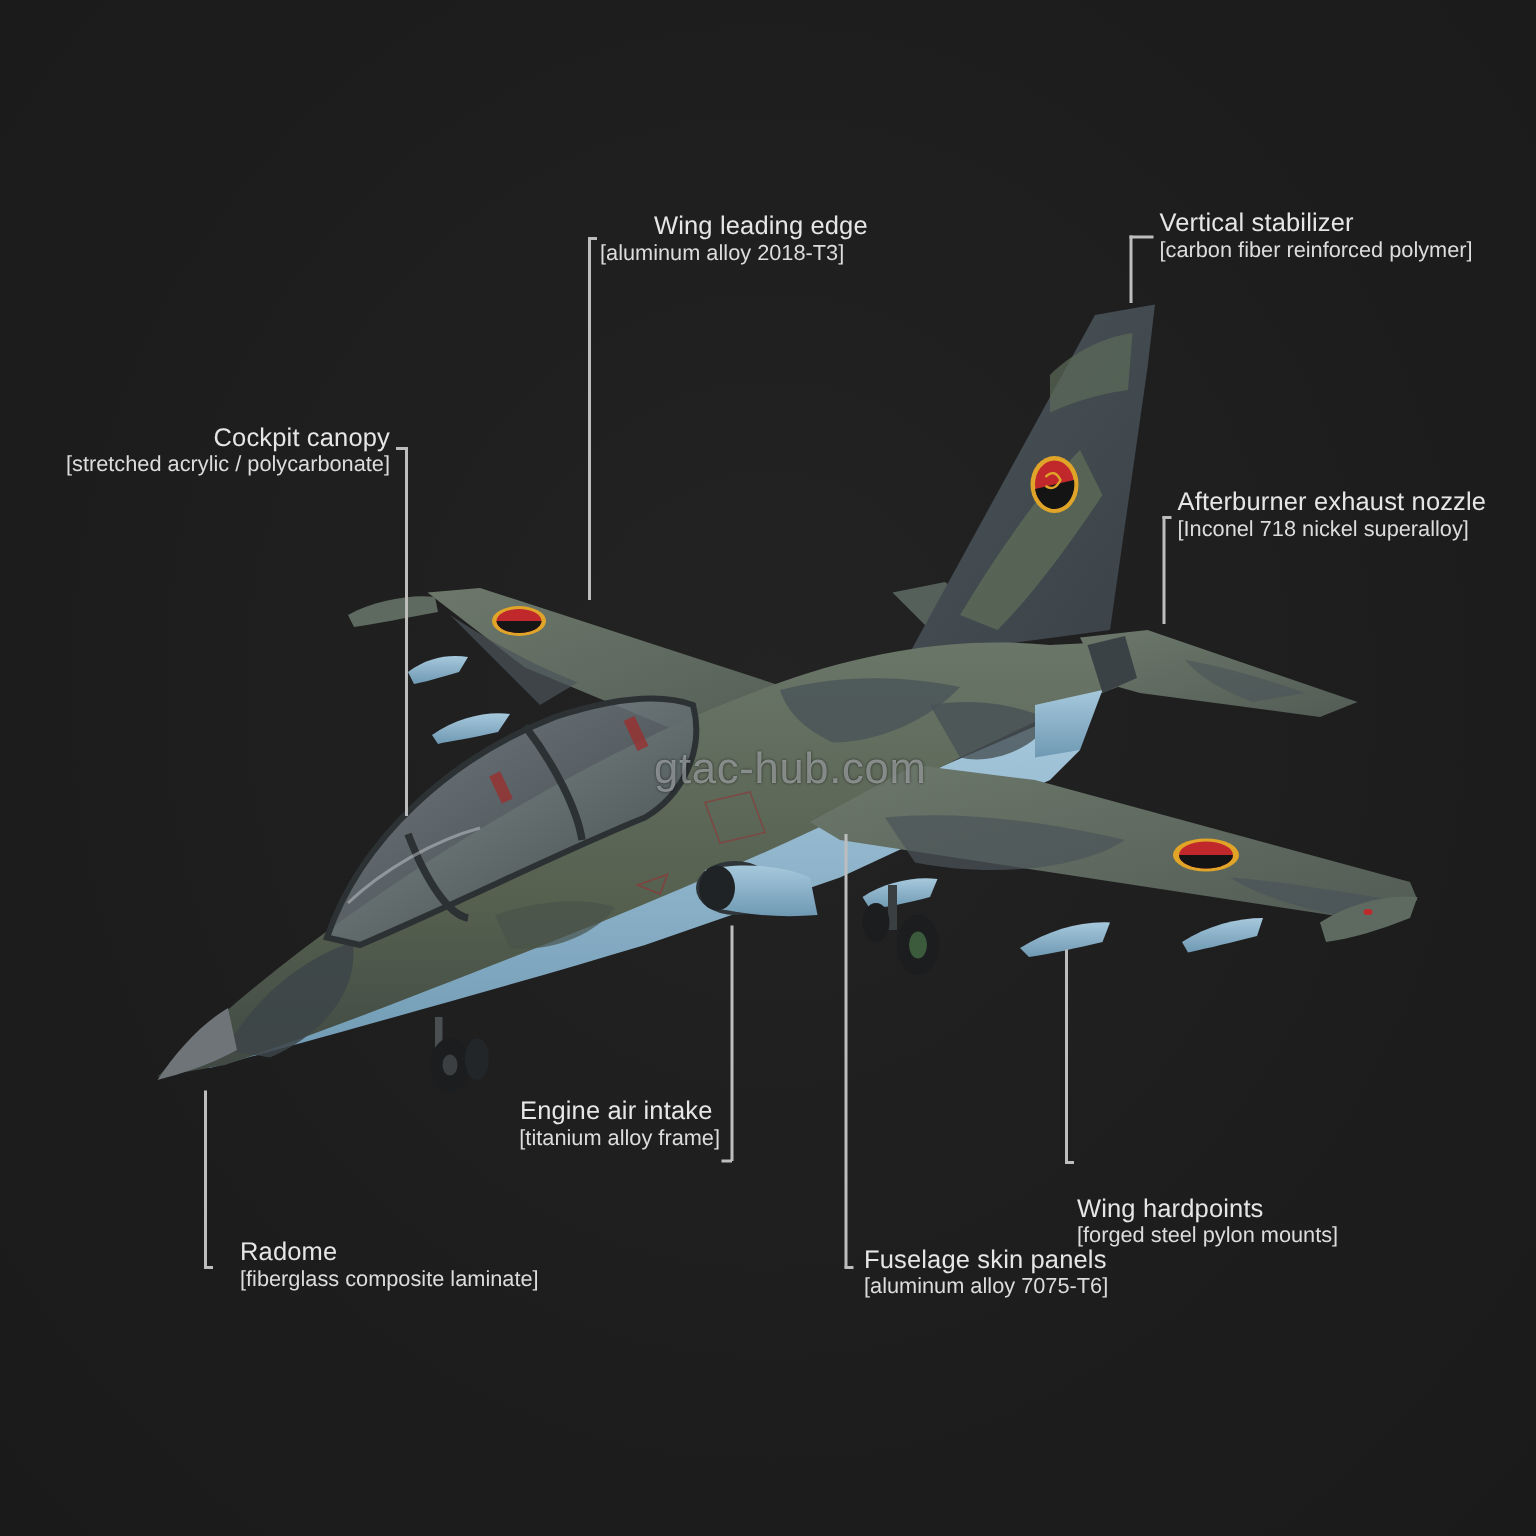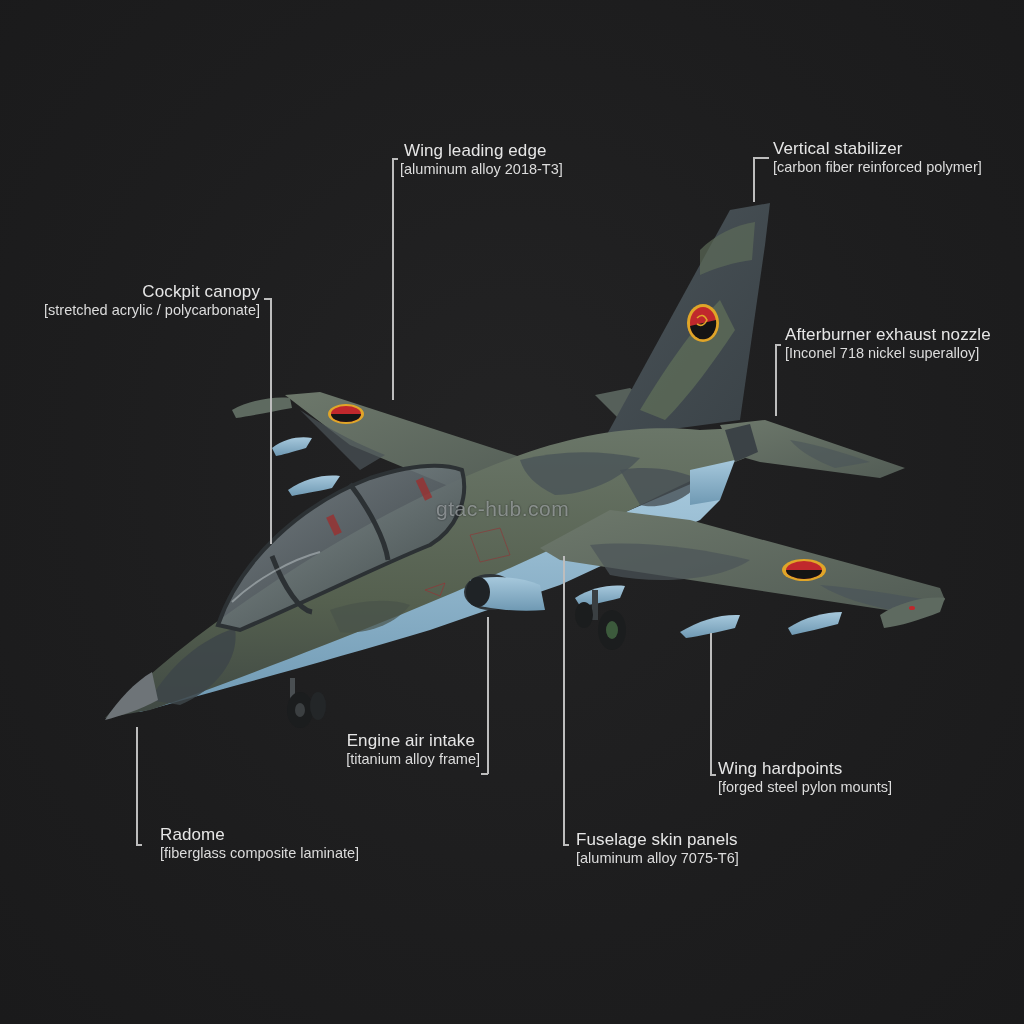--- a/index.html
+++ b/index.html
@@ -13,21 +13,21 @@
       background: radial-gradient(ellipse at 50% 45%, #232324 0%, #1d1d1e 60%, #1a1a1b 100%); }
     svg.aircraft { position: absolute; left: 0; top: 0; width: 1024px; height: 1024px; }
     .callout { position: absolute; color: #e6e6e6; white-space: nowrap; line-height: 1; }
     .callout .title { font-size: 17px; display: block; letter-spacing: 0.1px; }
     .callout .material { font-size: 14.5px; display: block; color: #dcdcdc; margin-top: 3px; }
     .callout.right { text-align: right; }
     .leader { position: absolute; background: #bdbdbd; }
     .vline { width: 1.6px; }
     .hline { height: 1.6px; }
     .watermark {
-      position: absolute; left: 436px; top: 497px; font-size: 21px;
+      position: absolute; left: 436px; top: 497px; font-size: 29px;
       color: rgba(200,205,210,0.55); letter-spacing: 0.5px;
       text-shadow: 0 0 2px rgba(0,0,0,0.6);
     }
   </style>
 </head>
 <body>
 
 <div class="stage">
 
   <svg class="aircraft" viewBox="0 0 1024 1024">
@@ -175,21 +175,21 @@
   <div class="leader vline" style="left:710px;top:633px;height:142px;"></div>
   <div class="leader hline" style="left:710px;top:774px;width:6px;"></div>
 
   <div class="leader vline" style="left:136px;top:727px;height:118px;"></div>
   <div class="leader hline" style="left:136px;top:844px;width:6px;"></div>
 
   <div class="leader vline" style="left:563px;top:556px;height:289px;"></div>
   <div class="leader hline" style="left:563px;top:844px;width:6px;"></div>
 
   <div class="callout" style="left:400px;top:142px;">
-    <span class="title" style="margin-left:4px;">Wing leading edge</span>
+    <span class="title" style="margin-left:36px;">Wing leading edge</span>
     <span class="material">[aluminum alloy 2018-T3]</span>
   </div>
 
   <div class="callout" style="left:773px;top:140px;">
     <span class="title">Vertical stabilizer</span>
     <span class="material">[carbon fiber reinforced polymer]</span>
   </div>
 
   <div class="callout right" style="right:764px;top:283px;">
     <span class="title">Cockpit canopy</span>
@@ -199,21 +199,21 @@
   <div class="callout" style="left:785px;top:326px;">
     <span class="title">Afterburner exhaust nozzle</span>
     <span class="material">[Inconel 718 nickel superalloy]</span>
   </div>
 
   <div class="callout right" style="right:544px;top:732px;">
     <span class="title" style="margin-right:5px;">Engine air intake</span>
     <span class="material">[titanium alloy frame]</span>
   </div>
 
-  <div class="callout" style="left:718px;top:760px;">
+  <div class="callout" style="left:718px;top:797px;">
     <span class="title">Wing hardpoints</span>
     <span class="material">[forged steel pylon mounts]</span>
   </div>
 
   <div class="callout" style="left:144px;top:826px;margin-left:16px;">
     <span class="title">Radome</span>
     <span class="material">[fiberglass composite laminate]</span>
   </div>
 
   <div class="callout" style="left:576px;top:831px;">

